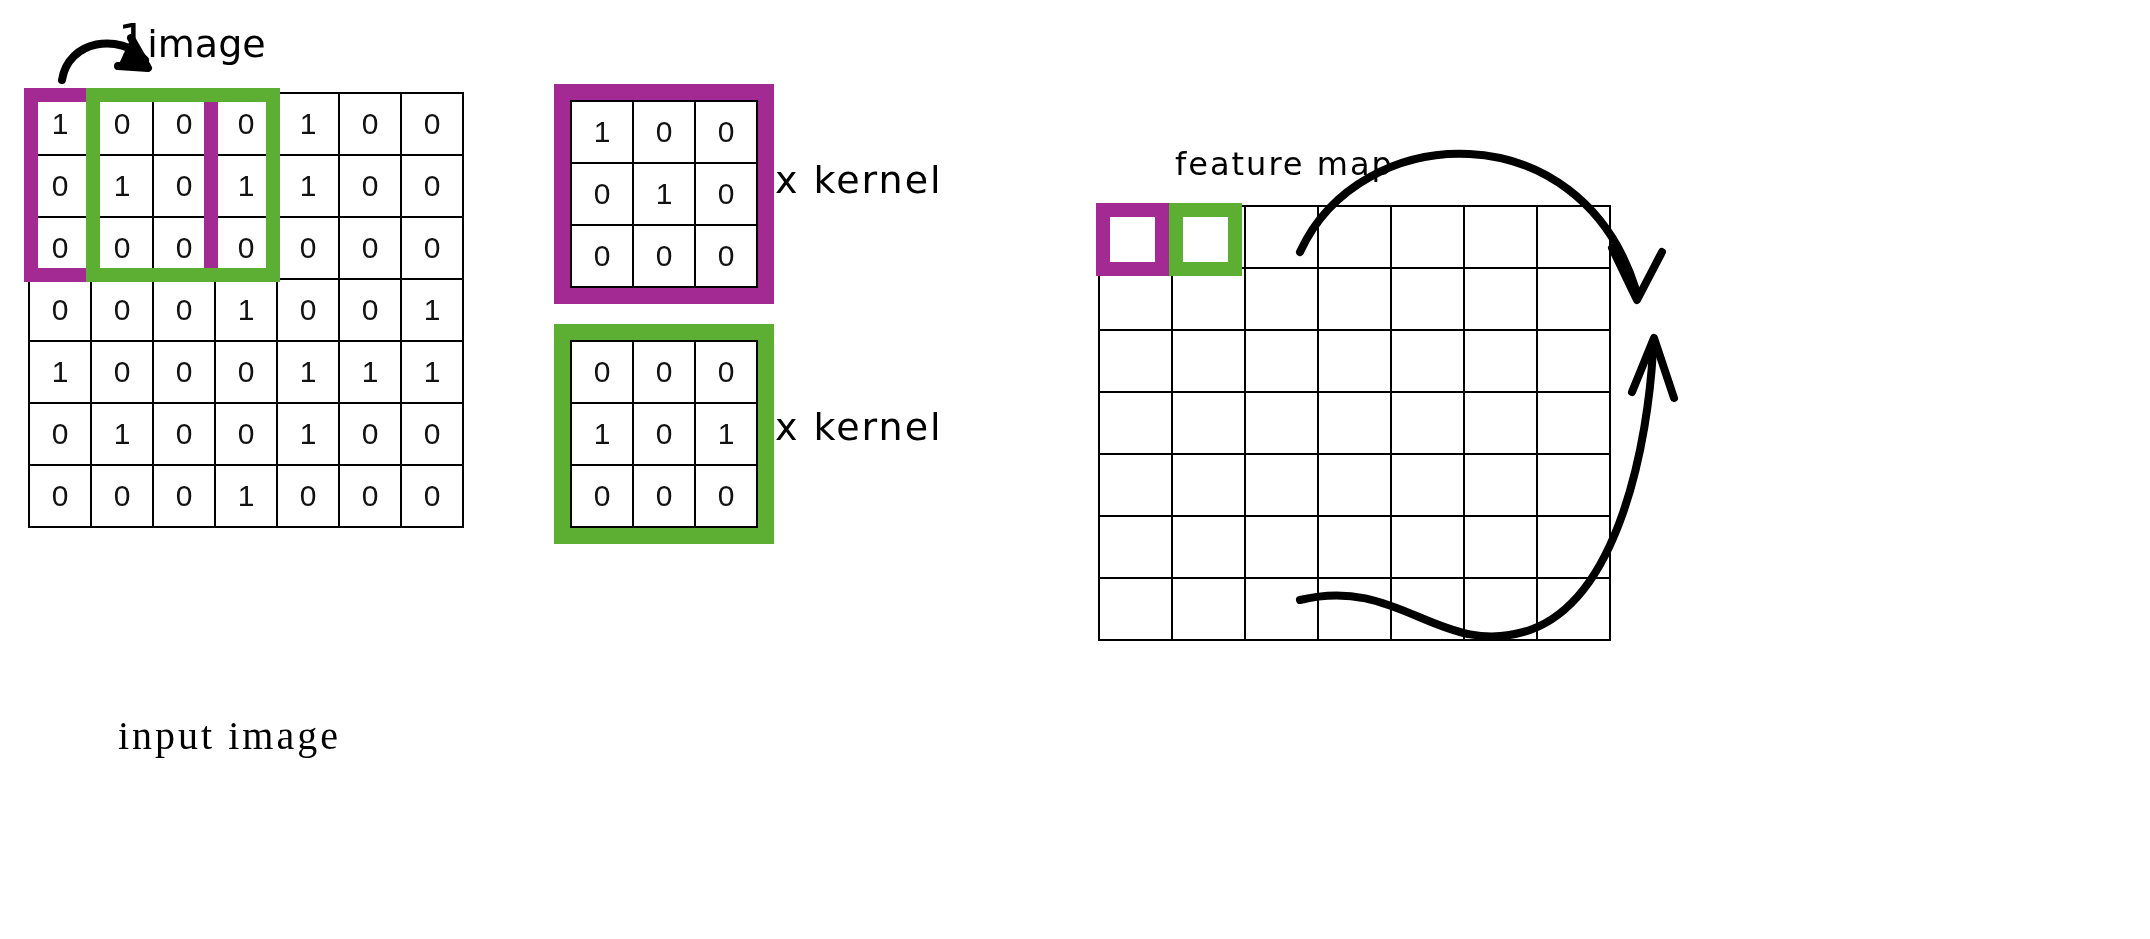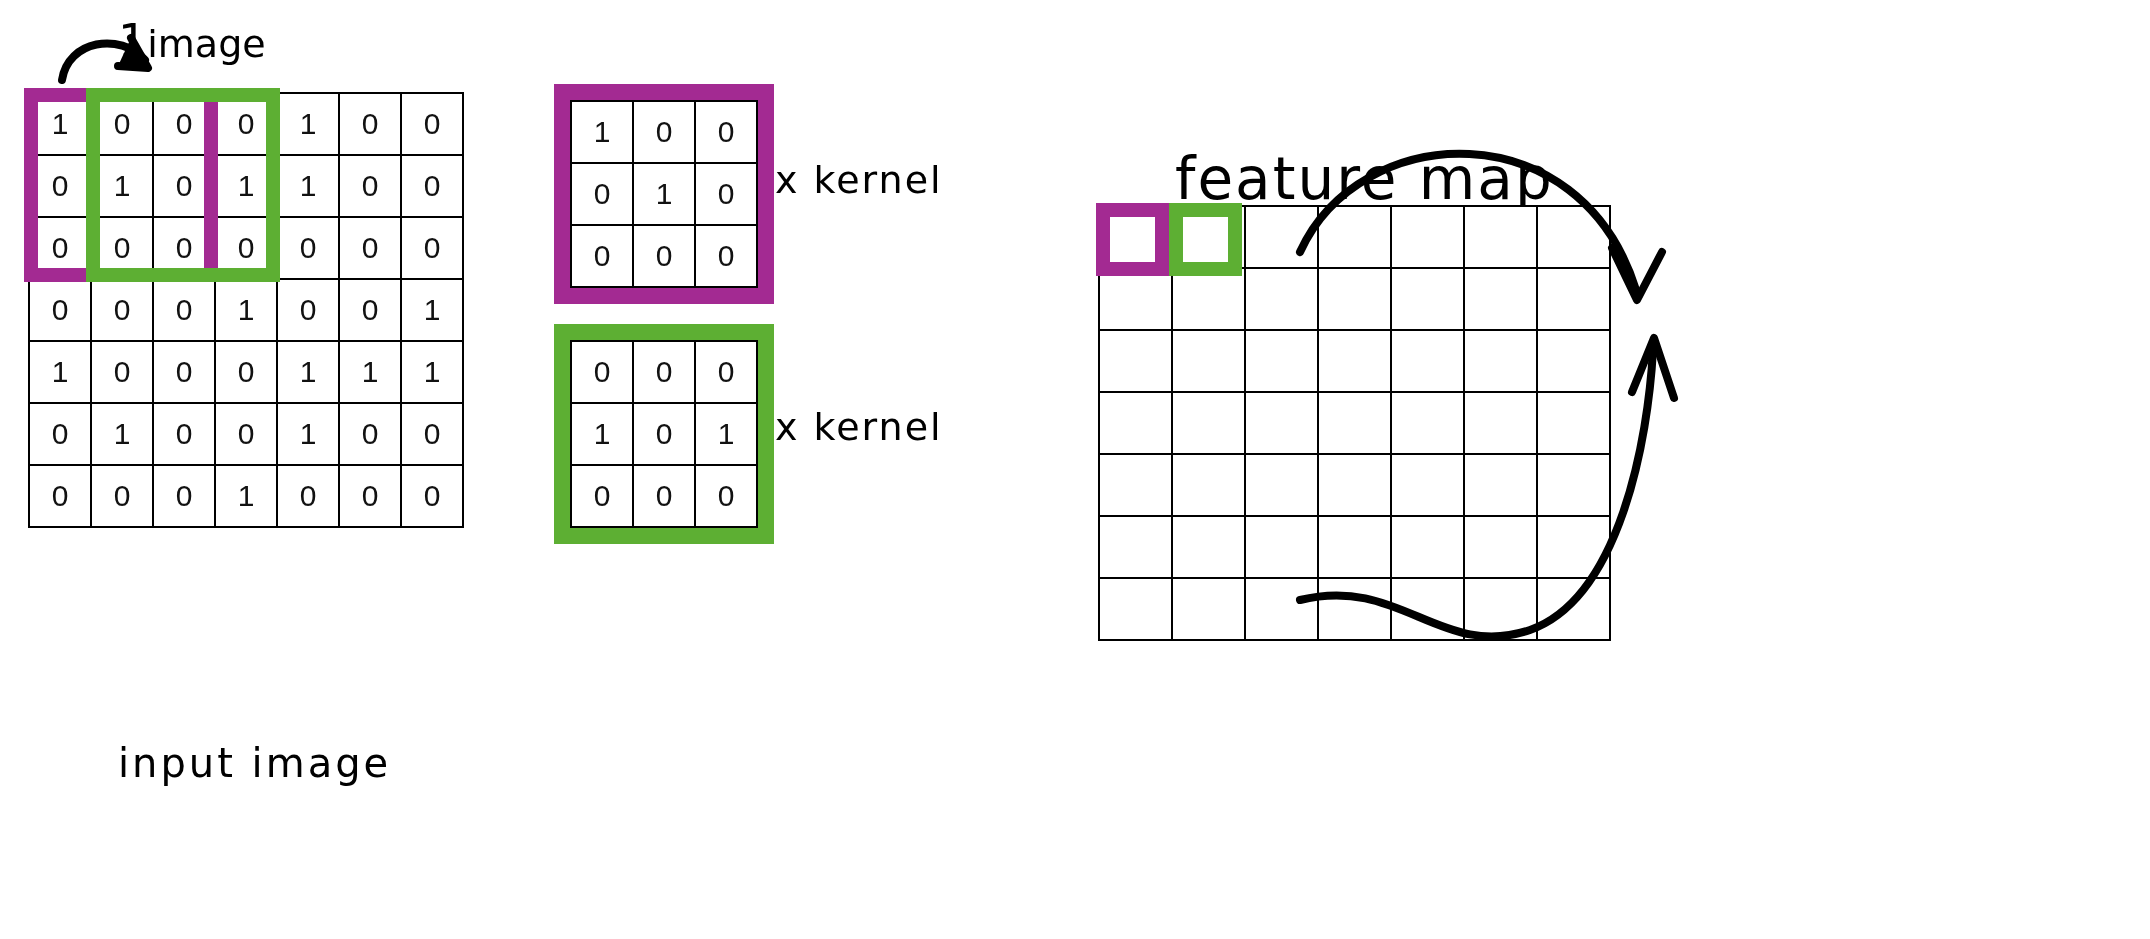--- a/index.html
+++ b/index.html
@@ -86,24 +86,24 @@
 
   
   .hand{
     position:absolute;
     font-family:"DejaVu Sans", sans-serif;
     color:#000;
     white-space:nowrap;
   }
   #label-1pixel{left:118px;top:14px;font-size:38px;}
   #label-1pixel .big{font-size:46px;}
-  #label-input-image{left:118px;top:740px;font-size:40px;letter-spacing:3px;}
+  #label-input-image{left:118px;top:712px;font-size:40px;letter-spacing:3px;font-family:Liberation Serif, serif;}
   #label-kernel-top{left:775px;top:158px;font-size:38px;letter-spacing:2px;}
   #label-kernel-bottom{left:775px;top:405px;font-size:38px;letter-spacing:2px;}
-  #label-feature-map{left:1175px;top:145px;font-size:58px;letter-spacing:2px;}
+  #label-feature-map{left:1175px;top:145px;font-size:32px;letter-spacing:2px;}
 
   svg.overlay{position:absolute;left:0;top:0;width:2150px;height:939px;pointer-events:none;}
 </style>
 </head>
 <body>
 
 <div class="stage">
 
   <div class="hand" id="label-1pixel">
     <span class="big">1</span><span>image</span>

